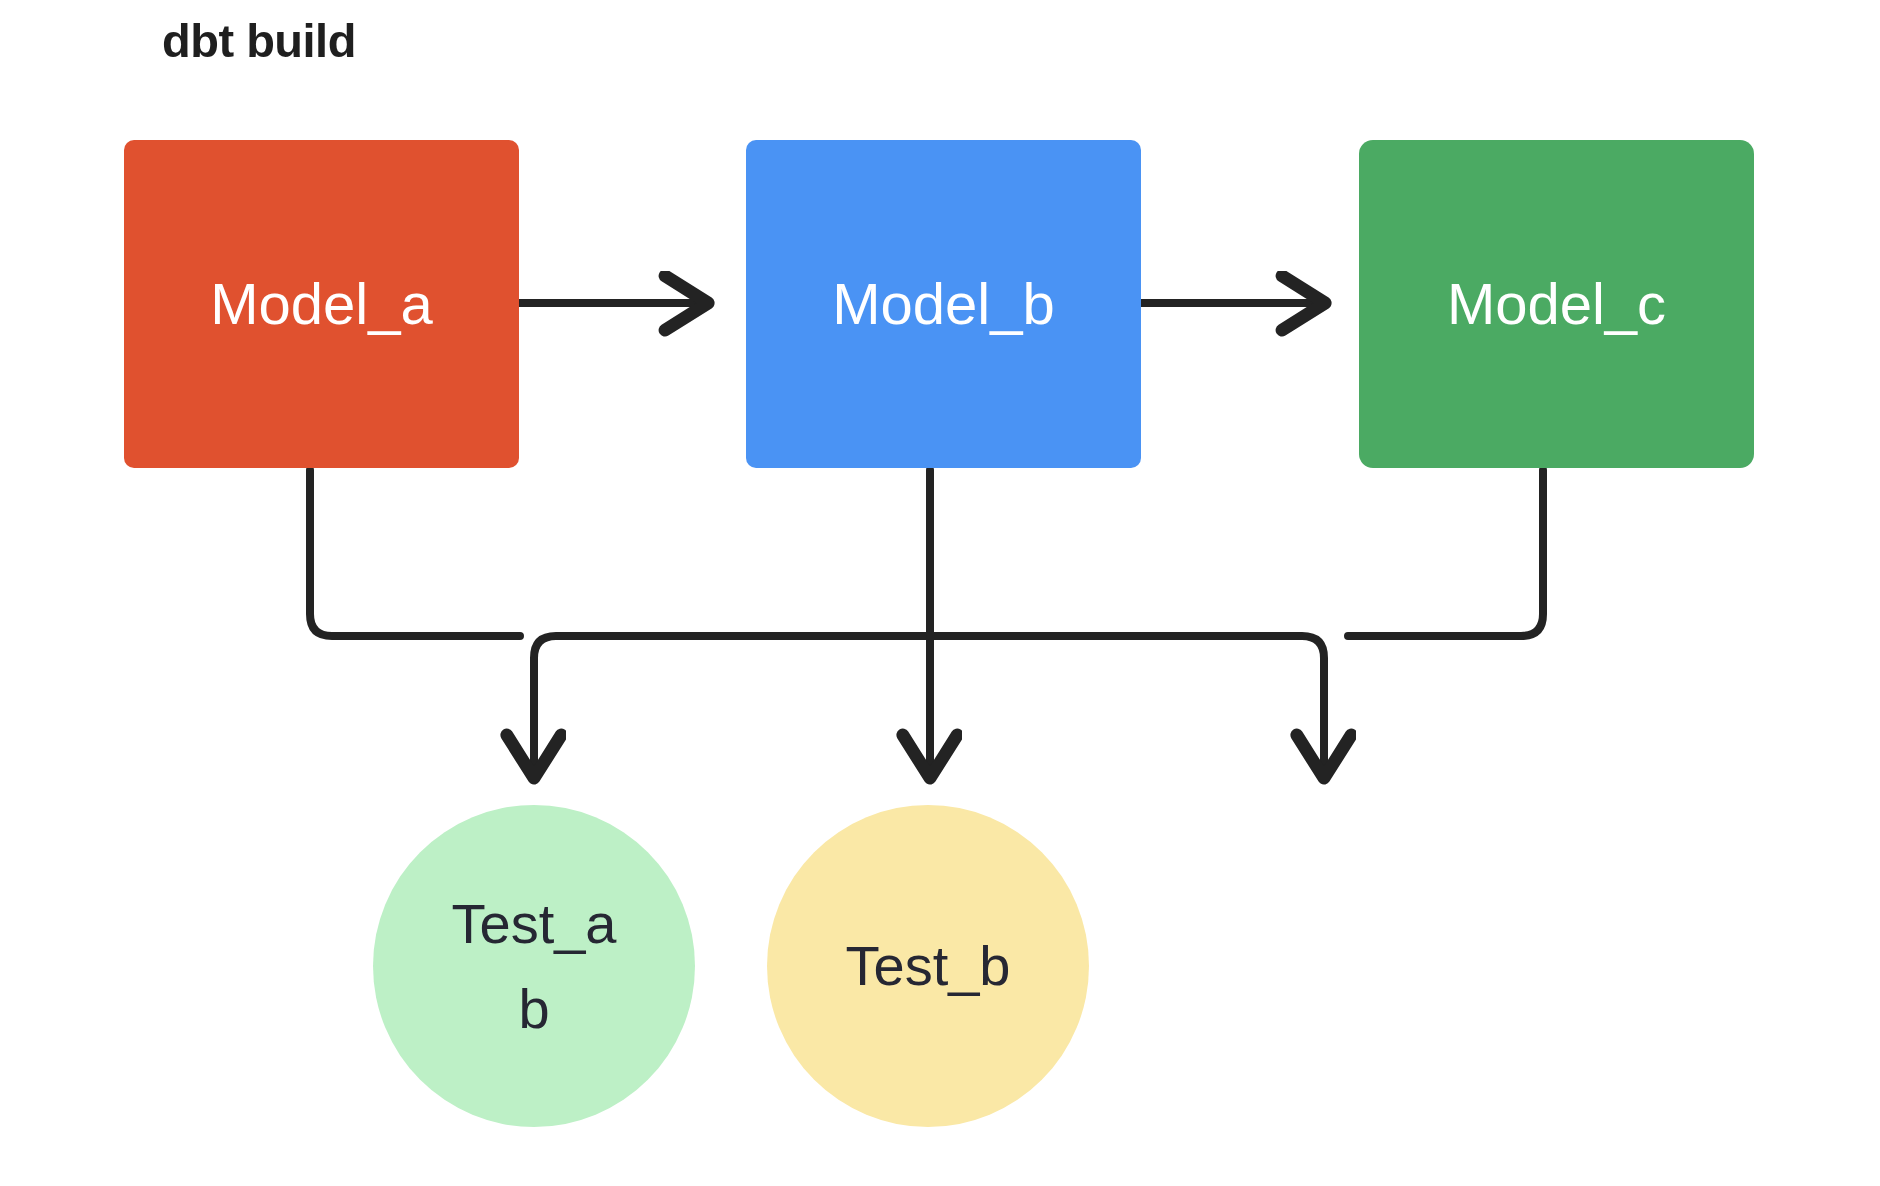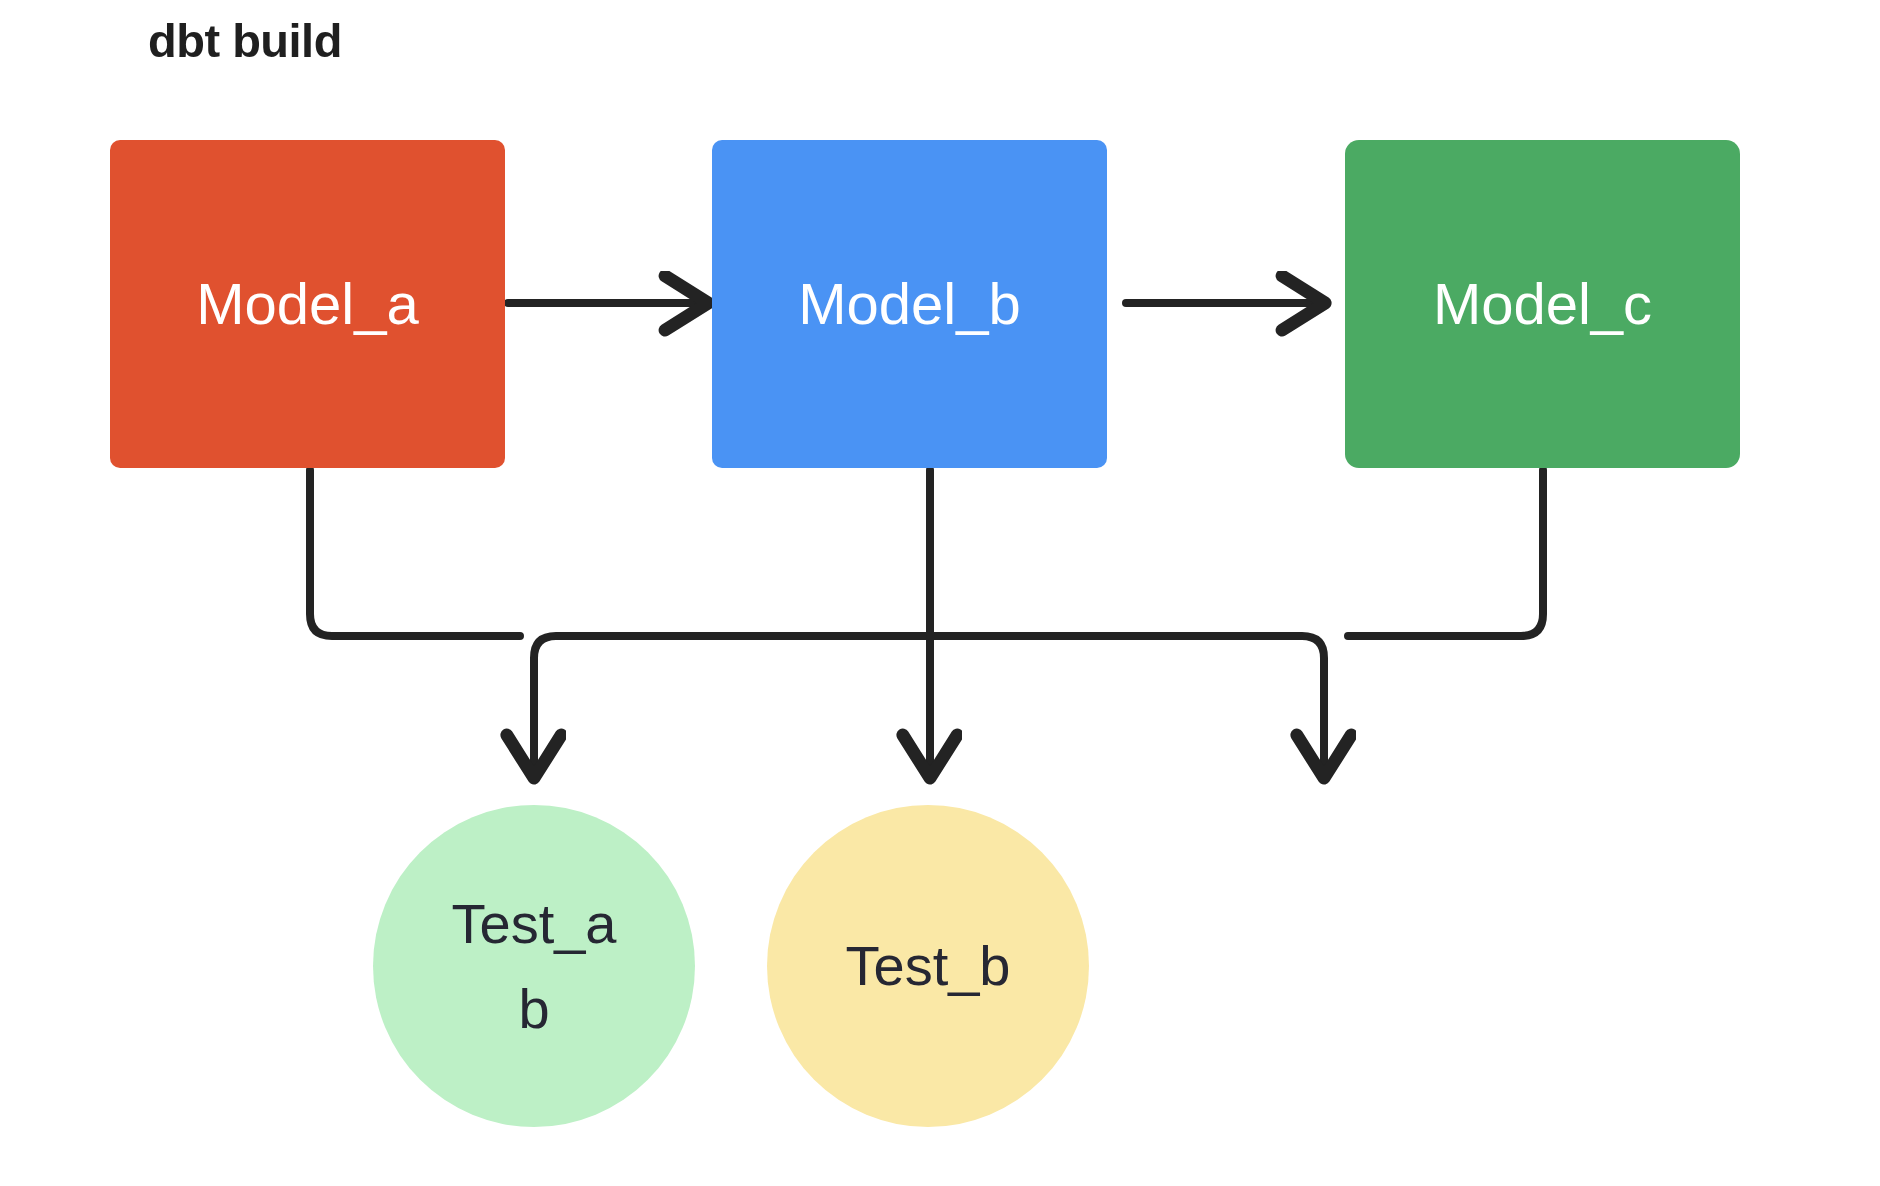--- a/index.html
+++ b/index.html
@@ -20,37 +20,38 @@
   }
   #diagram-svg {
     position: absolute;
     left: 0;
     top: 0;
     width: 1880px;
     height: 1186px;
   }
   .diagram-title {
     position: absolute;
-    left: 148px;
+    left: 162px;
     top: 13px;
     font-size: 47px;
     font-weight: 700;
     color: #1f1f1f;
     letter-spacing: -0.5px;
     white-space: nowrap;
   }
   .model-node {
     position: absolute;
     width: 395px;
     height: 328px;
     border-radius: 10px;
     display: flex;
     align-items: center;
     justify-content: center;
     box-sizing: border-box;
+    margin-left: 14px;
   }
   .model-label {
     font-size: 58px;
     color: #ffffff;
     font-weight: 400;
     line-height: 1.1;
     text-align: center;
     white-space: nowrap;
   }
   .test-node {
@@ -107,21 +108,21 @@
 
     </g>
   </svg>
 
   <div class="diagram-title">dbt build</div>
 
   <div class="model-node" style="left:110px; top:140px; background:#E0512F;">
     <span class="model-label">Model_a</span>
   </div>
 
-  <div class="model-node" style="left:712px; top:140px; background:#4A93F4;">
+  <div class="model-node" style="left:732px; top:140px; background:#4A93F4;">
     <span class="model-label">Model_b</span>
   </div>
 
   <div class="model-node" style="left:1345px; top:140px; background:#4BAA63;border-radius:14px;">
     <span class="model-label">Model_c</span>
   </div>
 
   <div class="test-node" style="left:767px; top:805px; background:#FAE8A6;">
     <span class="test-label single">Test_b</span>
   </div>

